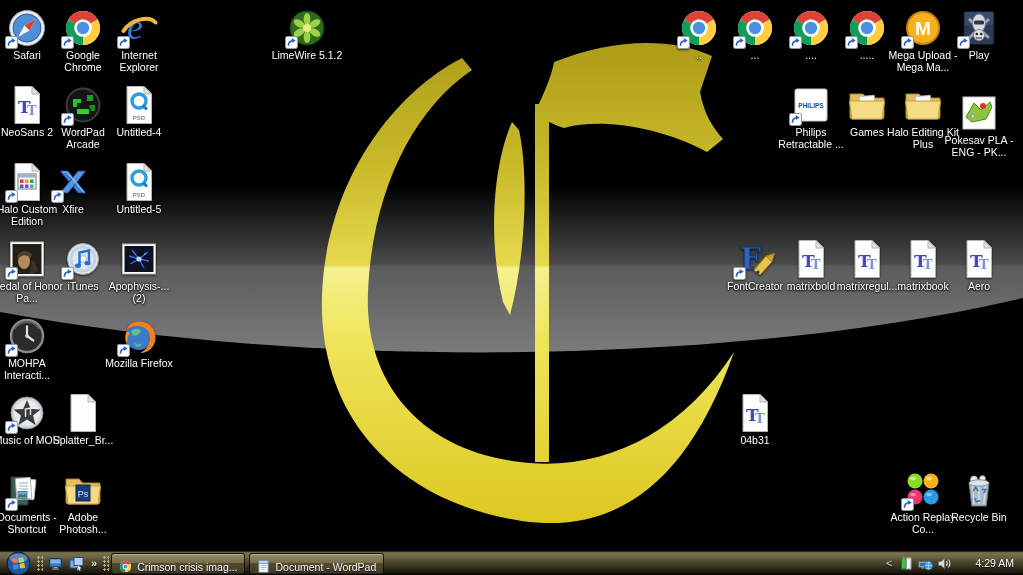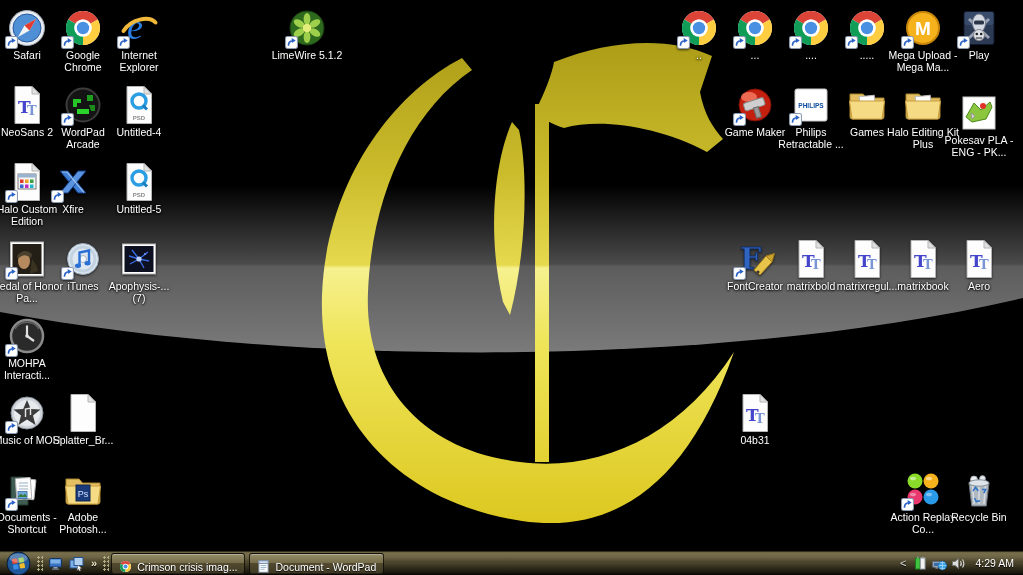--- a/index.html
+++ b/index.html
@@ -30,21 +30,21 @@
   .taskbtn{height:19px;min-width:118px;max-width:125px;margin-right:4px;padding:0 7px;
     display:flex;align-items:flex-end;gap:5px;border-radius:3px;cursor:pointer;flex:0 0 auto;
     border:1px solid rgba(5,5,0,.8);
     background:linear-gradient(180deg,#978e6c 0%,#766d4b 45%,#52492f 50%,#403a24 100%);
     box-shadow:inset 0 1px 0 rgba(255,255,250,.3);}
   .taskbtn .tlabel{color:#fff;font-size:10.5px;white-space:nowrap;overflow:hidden;
     text-overflow:ellipsis;text-shadow:0 1px 1px #000;}
   #tray{margin-left:auto;display:flex;align-items:center;gap:4px;padding-right:9px;}
   #tray .chev{margin:0 3px;font-weight:normal;color:#ddd;}
   .tray-icn{width:15px;height:15px;flex:0 0 auto;cursor:pointer;}
-  #clock{color:#fff;font-size:10.5px;text-shadow:0 1px 1px #000;margin-left:5px;cursor:pointer;white-space:nowrap;}
+  #clock{color:#fff;font-size:10.5px;text-shadow:0 1px 1px #000;margin-left:19px;cursor:pointer;white-space:nowrap;}
 </style>
 </head>
 <body>
 
 <svg id="wall" viewBox="0 0 1023 575">
   <defs>
     <linearGradient id="domeg" x1="0" y1="185" x2="0" y2="365" gradientUnits="userSpaceOnUse">
       <stop offset="0" stop-color="#000000"></stop>
       <stop offset="0.28" stop-color="#2f2f2f"></stop>
       <stop offset="0.44" stop-color="#4b4b4b"></stop>
@@ -246,35 +246,20 @@
     <div class="icon-cell" style="left: 103px; top: 85px;">
       <div class="icon-img"><svg width="40" height="40" viewBox="0 0 40 40">
           <path d="M8,1.5 H25 L32.5,9 V38.5 H8 Z" fill="#fdfdfd" stroke="#b4b4b4"></path>
           <path d="M25,1.5 L32.5,9 H25 Z" fill="#e2e2e2" stroke="#b4b4b4"></path>
           <circle cx="20" cy="16" r="7" fill="none" stroke="#2b9de2" stroke-width="3.4"></circle>
           <path d="M24,20.5 L28,24.5" stroke="#1a7ec2" stroke-width="3"></path>
           <text x="20" y="34.5" font-size="6" fill="#8a8a8a" text-anchor="middle" font-weight="bold" font-family="'Liberation Sans',sans-serif">PSD</text>
         </svg></div>
       <div class="icon-label">Untitled-4</div>
     </div>
-    <div class="icon-cell" style="left: 719px; top: 85px;">
-      <div class="icon-img"><svg width="40" height="40" viewBox="0 0 40 40">
-          <circle cx="20" cy="20" r="16" fill="#c42010" stroke="#7a1008"></circle>
-          <ellipse cx="14" cy="12" rx="8" ry="5" fill="#ff8a70" opacity="0.7"></ellipse>
-          <g transform="rotate(-18 20 20)">
-            <rect x="9" y="15" width="21" height="8" rx="2" fill="#cfcfcf" stroke="#8a8a8a"></rect>
-            <rect x="17.5" y="22.5" width="5" height="10.5" fill="#9a9a9a" stroke="#6a6a6a"></rect>
-          </g>
-        </svg><svg class="sc" width="13" height="13" viewBox="0 0 12 12">
-          <rect x="0.5" y="0.5" width="11" height="11" rx="1.8" fill="#fff" stroke="#8a9ab0"></rect>
-          <path d="M3.2,9 Q3.1,4.6 7.3,4.4" fill="none" stroke="#2a62c8" stroke-width="1.5"></path>
-          <path d="M6.1,1.9 L9.9,4.1 L6.4,6.5 Z" fill="#2a62c8"></path>
-        </svg></div>
-      <div class="icon-label">Game Maker</div>
-    </div>
     <div class="icon-cell" style="left: 775px; top: 85px;">
       <div class="icon-img"><svg width="40" height="40" viewBox="0 0 40 40">
           <rect x="4" y="4" width="32" height="32" rx="2" fill="#fff" stroke="#c8c8c8"></rect>
           <text x="20" y="22.5" text-anchor="middle" font-size="6.5" font-weight="bold" fill="#0a4a9c" font-family="'Liberation Sans',sans-serif">PHILIPS</text>
         </svg><svg class="sc" width="13" height="13" viewBox="0 0 12 12">
           <rect x="0.5" y="0.5" width="11" height="11" rx="1.8" fill="#fff" stroke="#8a9ab0"></rect>
           <path d="M3.2,9 Q3.1,4.6 7.3,4.4" fill="none" stroke="#2a62c8" stroke-width="1.5"></path>
           <path d="M6.1,1.9 L9.9,4.1 L6.4,6.5 Z" fill="#2a62c8"></path>
         </svg></div>
       <div class="icon-label">Philips Retractable ...</div>
@@ -375,21 +360,21 @@
       <div class="icon-label">iTunes</div>
     </div>
     <div class="icon-cell" style="left: 103px; top: 239px;">
       <div class="icon-img"><svg width="40" height="40" viewBox="0 0 40 40">
           <rect x="3.5" y="5" width="33" height="30" fill="#fff" stroke="#b8b8b8"></rect>
           <rect x="5.5" y="7" width="29" height="26" fill="#0c1020"></rect>
           <path d="M20,20 L29,13 M20,20 L11,25 M20,20 L25,29 M20,20 L13,11 M20,20 L30,22 M20,20 L10,17" stroke="#3a6ae0" stroke-width="1.4"></path>
           <circle cx="20" cy="20" r="2.6" fill="#bcd2ff"></circle>
           <circle cx="26" cy="15" r="1" fill="#7a9aff"></circle>
         </svg></div>
-      <div class="icon-label">Apophysis-... (7)</div>
+      <div class="icon-label">Apophysis-... (2)</div>
     </div>
     <div class="icon-cell" style="left: 719px; top: 239px;">
       <div class="icon-img"><svg width="40" height="40" viewBox="0 0 40 40">
           <text x="5" y="30" font-size="30" font-weight="bold" font-family="'DejaVu Serif',serif" fill="#2f64c0" stroke="#14346e" stroke-width="0.8">F</text>
           <path d="M19,31 L31,17 L37,23 L25,36 Z" fill="#e8c44a" stroke="#a07c1a"></path>
           <path d="M31,17 L37,23 L39.5,14.5 Z" fill="#caa22e" stroke="#a07c1a"></path>
           <circle cx="23" cy="33" r="1.5" fill="#333"></circle>
         </svg><svg class="sc" width="13" height="13" viewBox="0 0 12 12">
           <rect x="0.5" y="0.5" width="11" height="11" rx="1.8" fill="#fff" stroke="#8a9ab0"></rect>
           <path d="M3.2,9 Q3.1,4.6 7.3,4.4" fill="none" stroke="#2a62c8" stroke-width="1.5"></path>
@@ -439,20 +424,34 @@
           <path d="M8,13 A14,14 0 0 1 32,13" stroke="#606060" fill="none" stroke-width="1.5"></path>
           <line x1="20" y1="20" x2="20" y2="9.5" stroke="#e0e0e0" stroke-width="2.2"></line>
           <line x1="20" y1="20" x2="27" y2="25" stroke="#e0e0e0" stroke-width="2.2"></line>
           <circle cx="20" cy="20" r="1.8" fill="#e0e0e0"></circle>
         </svg><svg class="sc" width="13" height="13" viewBox="0 0 12 12">
           <rect x="0.5" y="0.5" width="11" height="11" rx="1.8" fill="#fff" stroke="#8a9ab0"></rect>
           <path d="M3.2,9 Q3.1,4.6 7.3,4.4" fill="none" stroke="#2a62c8" stroke-width="1.5"></path>
           <path d="M6.1,1.9 L9.9,4.1 L6.4,6.5 Z" fill="#2a62c8"></path>
         </svg></div>
       <div class="icon-label">MOHPA Interacti...</div>
+    </div>
+    <div class="icon-cell" style="left: 103px; top: 316px;">
+      <div class="icon-img"><svg width="40" height="40" viewBox="0 0 40 40">
+          <circle cx="20" cy="21" r="13" fill="#3a7ac8"></circle>
+          <path d="M12,15 q5,-4 10,-0.5 q-2,6 -8,5 Z" fill="#7ad07a" opacity="0.75"></path>
+          <path d="M14,26 q4,3 9,1.5 q-1,4 -6,3.5 Z" fill="#7ad07a" opacity="0.6"></path>
+          <path d="M20,5.5 C30,5.5 37,13 36.5,22.5 C36,31 29.5,37 21,37 C28,33.5 31.5,28 31,21 C30.6,14.5 26,10.5 19,10 C13.5,9.6 9.5,12 7.5,15.5 C8.5,9 13.5,5.5 20,5.5 Z" fill="#f08020"></path>
+          <path d="M7.5,15.5 C5.5,20 6,26.5 9.5,30.5 C7.5,25 8.2,20 11,17.2 Z" fill="#f09030"></path>
+        </svg><svg class="sc" width="13" height="13" viewBox="0 0 12 12">
+          <rect x="0.5" y="0.5" width="11" height="11" rx="1.8" fill="#fff" stroke="#8a9ab0"></rect>
+          <path d="M3.2,9 Q3.1,4.6 7.3,4.4" fill="none" stroke="#2a62c8" stroke-width="1.5"></path>
+          <path d="M6.1,1.9 L9.9,4.1 L6.4,6.5 Z" fill="#2a62c8"></path>
+        </svg></div>
+      <div class="icon-label">Mozilla Firefox</div>
     </div>
     <div class="icon-cell" style="left: -9px; top: 393px;">
       <div class="icon-img"><svg width="40" height="40" viewBox="0 0 40 40">
           <circle cx="20" cy="20" r="16" fill="#cfd4da" stroke="#8a9097"></circle>
           <circle cx="20" cy="20" r="13" fill="#e8ebee"></circle>
           <path d="M20,7 L23.8,16 L33.5,16.5 L26,22.5 L28.5,32 L20,26.5 L11.5,32 L14,22.5 L6.5,16.5 L16.2,16 Z" fill="#3b3b3b"></path>
           <path d="M18.5,24 V16 l5,-1 v7" stroke="#e8e8e8" stroke-width="1.4" fill="none"></path>
         </svg><svg class="sc" width="13" height="13" viewBox="0 0 12 12">
           <rect x="0.5" y="0.5" width="11" height="11" rx="1.8" fill="#fff" stroke="#8a9ab0"></rect>
           <path d="M3.2,9 Q3.1,4.6 7.3,4.4" fill="none" stroke="#2a62c8" stroke-width="1.5"></path>

